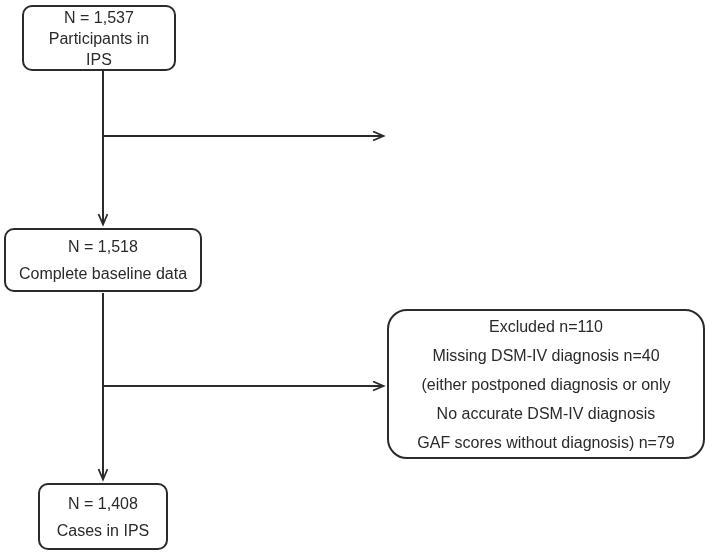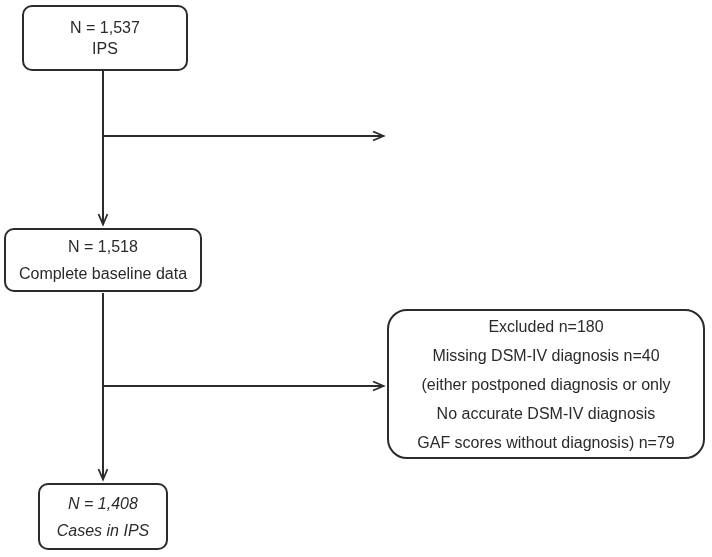--- a/index.html
+++ b/index.html
@@ -31,25 +31,25 @@
     display:flex;
     flex-direction:column;
     justify-content:center;
     align-items:center;
     text-align:center;
     font-size:16px;
     line-height:21px;
     padding:2px 6px;
   }
   .flow-box div{white-space:nowrap;}
-  #box-participants{left:22px;top:5px;width:166px;height:66px;}
+  #box-participants{left:22px;top:5px;width:154px;height:66px;}
   #box-excluded-duplicates{left:387px;top:105px;width:318px;height:62px;line-height:27px;}
   #box-baseline{left:4px;top:228px;width:198px;height:64px;line-height:27px;}
   #box-excluded-diagnosis{left:387px;top:309px;width:318px;height:150px;line-height:29px;border-radius:20px;}
-  #box-cases{left:38px;top:483px;width:130px;height:67px;line-height:27px;font-style:italic;}
+  #box-cases{left:38px;top:483px;width:130px;height:67px;line-height:27px;}
 </style>
 </head>
 <body>
 
 <div class="canvas">
 
   <svg class="connectors" viewBox="0 0 712 557" xmlns="http://www.w3.org/2000/svg">
     <defs>
       <marker id="arrow" markerWidth="14" markerHeight="12" refX="11" refY="5" orient="auto" markerUnits="userSpaceOnUse">
         <path d="M1,0.5 L11.5,5 L1,9.5" fill="none" stroke="#2b2b2b" stroke-width="1.8"></path>
@@ -58,31 +58,32 @@
     <g stroke="#2b2b2b" stroke-width="2" fill="none">
       <path d="M103,71 L103,224" marker-end="url(#arrow)"></path>
       <path d="M103,136 L383,136" marker-end="url(#arrow)"></path>
       <path d="M103,293 L103,479" marker-end="url(#arrow)"></path>
       <path d="M103,386 L383,386" marker-end="url(#arrow)"></path>
     </g>
   </svg>
 
   <div class="flow-box" id="box-participants">
     <div>N = 1,537</div>
+    <div>Participants in</div>
     <div>IPS</div>
   </div>
 
 
   <div class="flow-box" id="box-baseline">
     <div>N = 1,518</div>
     <div>Complete baseline data</div>
   </div>
 
   <div class="flow-box" id="box-excluded-diagnosis">
-    <div>Excluded n=180</div>
+    <div>Excluded n=110</div>
     <div>Missing DSM-IV diagnosis n=40</div>
     <div>(either postponed diagnosis or only</div>
     <div>No accurate DSM-IV diagnosis</div>
     <div>GAF scores without diagnosis) n=79</div>
   </div>
 
   <div class="flow-box" id="box-cases">
     <div>N = 1,408</div>
     <div>Cases in IPS</div>
   </div>

